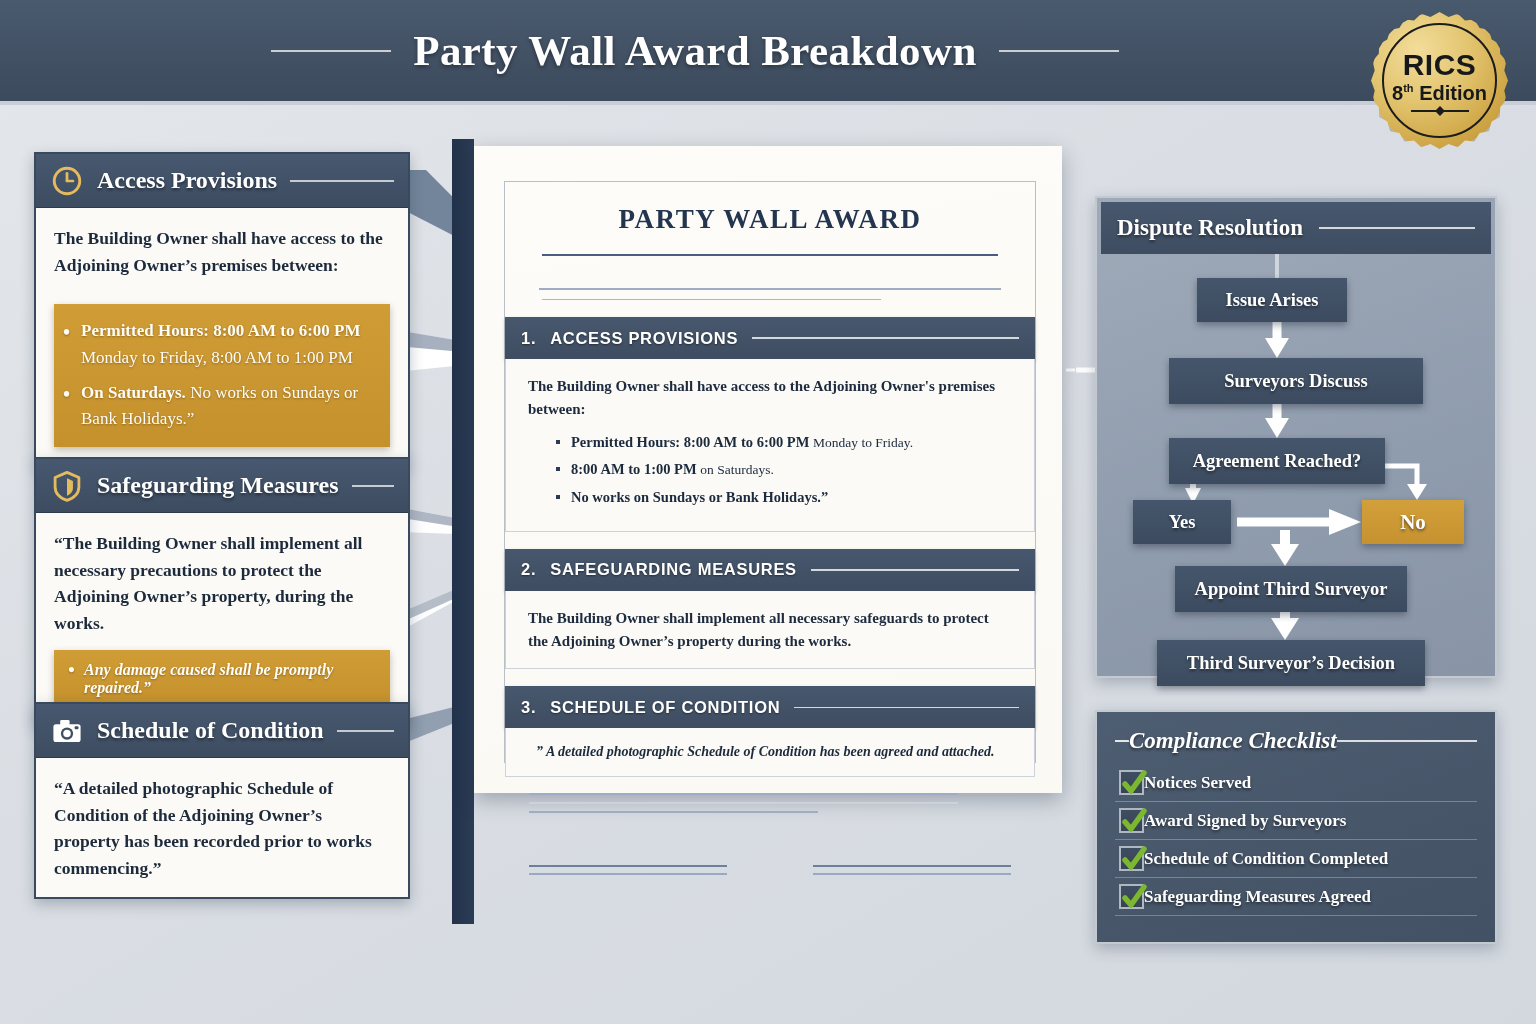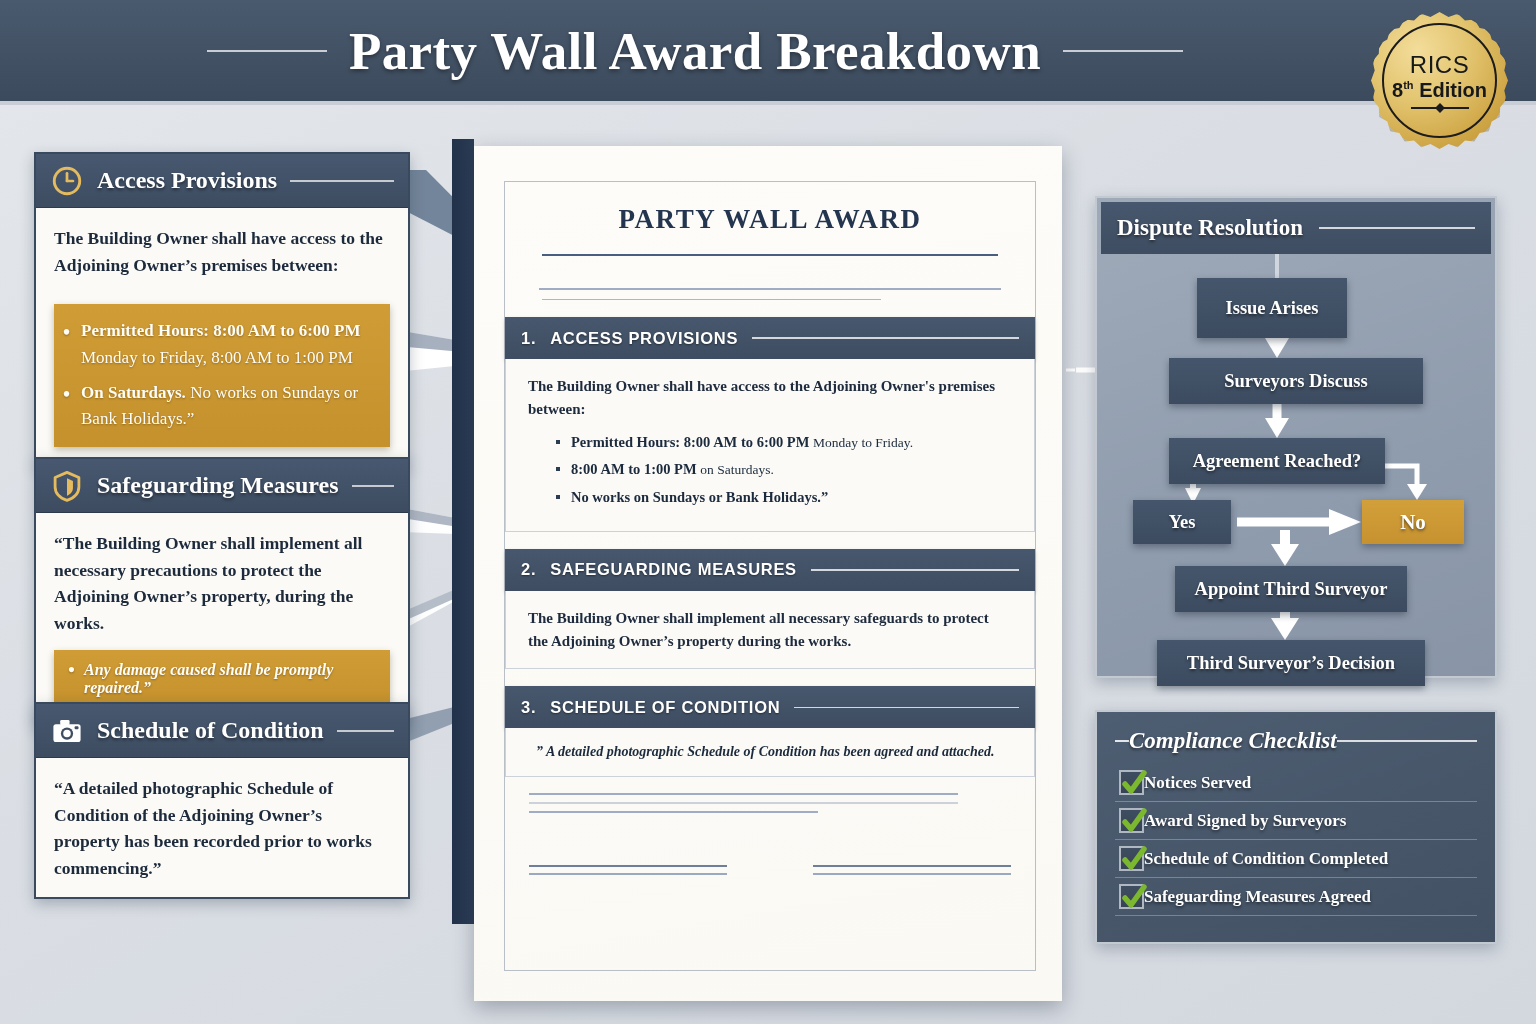--- a/index.html
+++ b/index.html
@@ -21,21 +21,21 @@
     background: linear-gradient(180deg, #4a5a6e 0%, #425164 55%, #3b4a5c 100%);
     border-bottom: 4px solid #c9ced6;
   }
   #header-inner {
     position: absolute; left: 0; top: 0; width: 1390px; height: 101px;
     display: flex; align-items: center; justify-content: center; gap: 22px;
   }
   .hrule { height: 2px; background: rgba(255,255,255,.72); width: 120px; }
   #page-title {
     color: #ffffff;
-    font-size: 53px;
+    font-size: 43px;
     font-weight: 700;
     letter-spacing: .4px;
     text-shadow: 0 2px 4px rgba(0,0,0,.4);
     white-space: nowrap;
   }
 
   
   #rics-badge {
     position: absolute; right: 28px; top: 12px;
     width: 137px; height: 137px;
@@ -58,21 +58,21 @@
   }
   .seal-ring {
     position: absolute; left: 11px; top: 11px; right: 11px; bottom: 11px;
     border: 2.5px solid #1c1c1c; border-radius: 50%;
   }
   .seal-text {
     position: absolute; inset: 0;
     display: flex; flex-direction: column; align-items: center; justify-content: center;
     font-family: "Liberation Sans", sans-serif; color: #17181a;
   }
-  #rics-name { font-size: 24px; font-weight: 400; letter-spacing: .5px; line-height: 1; }
+  #rics-name { font-size: 30px; font-weight: 700; letter-spacing: .5px; line-height: 1; }
   #rics-edition { font-size: 20px; font-weight: 700; margin-top: 3px; line-height: 1; }
   #rics-edition sup { font-size: 11px; }
   .seal-dash { margin-top: 7px; width: 58px; height: 2px; background: #1c1c1c; position: relative; }
   .seal-dash::after {
     content:''; position: absolute; left: 50%; top: 50%;
     width: 7px; height: 7px; background: #1c1c1c;
     transform: translate(-50%,-50%) rotate(45deg);
   }
 
   
@@ -129,21 +129,21 @@
   
   .ico { width: 34px; height: 34px; flex: none; display:block; }
 
   
   #doc-wrap { position: absolute; left: 452px; top: 139px; width: 610px; height: 785px; }
   #doc-spine {
     position: absolute; left: 0; top: 0; width: 22px; height: 785px;
     background: linear-gradient(90deg,#22324a 0%,#2b3c55 100%);
   }
   #doc-page {
-    position: absolute; left: 22px; top: 7px; width: 588px; height: 855px;
+    position: absolute; left: 22px; top: 7px; width: 588px; height: 647px;
     background: linear-gradient(170deg,#fdfcf8 0%,#faf9f4 100%);
     box-shadow: 0 7px 20px rgba(35,48,68,.33);
   }
   #doc-inner {
     position: absolute; left: 30px; top: 35px; right: 26px; bottom: 30px;
     border: 1px solid #b9bfc9;
   }
   #doc-heading {
     text-align: center; color: #23354f; font-size: 27px; font-weight: 700;
     letter-spacing: 1.6px; padding-top: 22px;
@@ -454,21 +454,21 @@
         <path d="M288 212 H320 V232" stroke="#ffffff" stroke-width="5" fill="none"></path>
         <polygon points="310,230 330,230 320,246" fill="#ffffff"></polygon>
         <line x1="140" y1="268" x2="236" y2="268" stroke="#ffffff" stroke-width="9"></line>
         <polygon points="232,255 264,268 232,281" fill="#ffffff"></polygon>
         <line x1="188" y1="276" x2="188" y2="292" stroke="#ffffff" stroke-width="10"></line>
         <polygon points="174,290 202,290 188,312" fill="#ffffff"></polygon>
         <line x1="188" y1="352" x2="188" y2="366" stroke="#ffffff" stroke-width="10"></line>
         <polygon points="174,364 202,364 188,386" fill="#ffffff"></polygon>
       </svg>
 
-      <div class="fbox" style="left:100px; top:24px; width:150px; height:60px;">Issue Arises</div>
+      <div class="fbox" style="left:100px; top:24px; width:150px; height:44px;">Issue Arises</div>
       <div class="fbox" style="left:72px; top:104px; width:254px; height:46px;">Surveyors Discuss</div>
       <div class="fbox" style="left:72px; top:184px; width:216px; height:46px;">Agreement Reached?</div>
       <div class="fbox" style="left:36px; top:246px; width:98px; height:44px;">Yes</div>
       <div class="fbox gold" style="left:265px; top:246px; width:102px; height:44px;">No</div>
       <div class="fbox" style="left:78px; top:312px; width:232px; height:46px;">Appoint Third Surveyor</div>
       <div class="fbox" style="left:60px; top:386px; width:268px; height:46px;">Third Surveyor’s Decision</div>
     </div>
   </div>
 
   <div id="check-panel">

